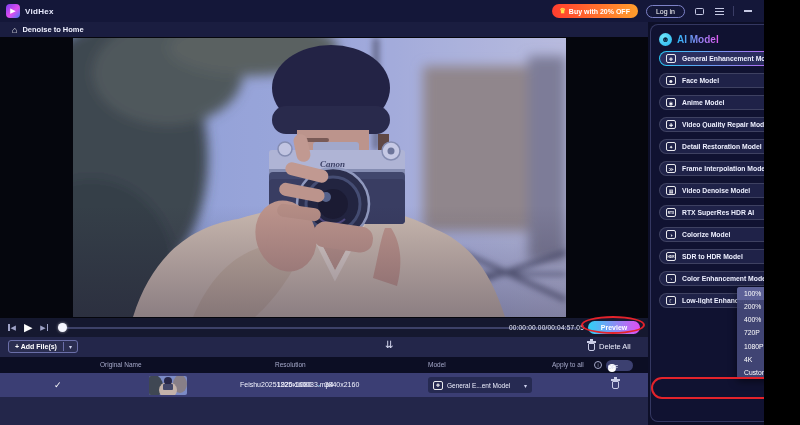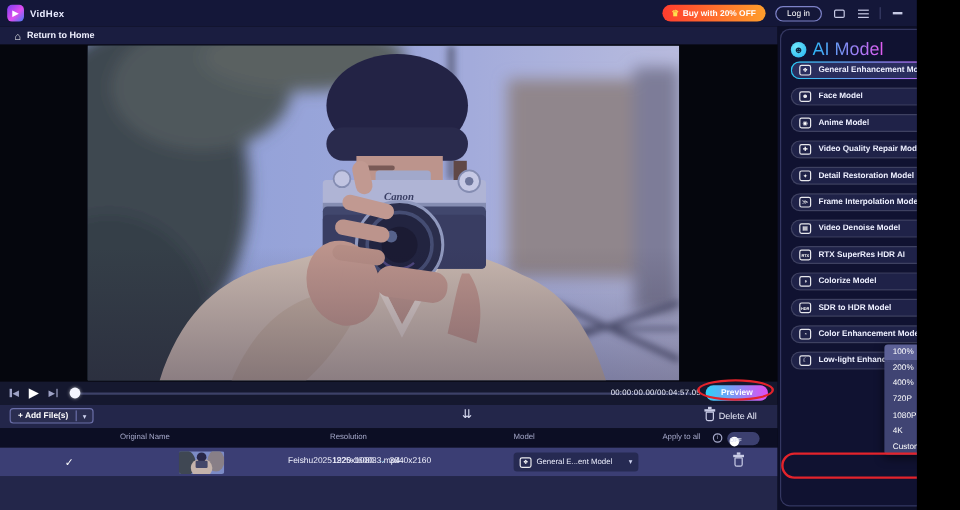--- a/index.html
+++ b/index.html
@@ -75,21 +75,21 @@
   .model-pill .mlabel { font-size:6.5px; color:#eef0ff; white-space:nowrap; }
   .model-pill .car { margin-left:auto; font-size:6px; color:#cfd3ef; }
   .row-trash { position:absolute; left:612px; top:6px; cursor:pointer; }
   .bottomstrip { position:absolute; left:0; top:397px; width:648px; height:28px; background:#23264a; }
 
   
   .sidebar { position:absolute; left:648px; top:22px; width:152px; height:403px; background:#0d0f28; z-index:8; }
   .side-panel { position:absolute; left:2px; top:2px; right:3px; bottom:3px; border:1px solid rgba(120,125,190,.35); border-radius:8px; background:#101231; }
   .side-head { position:absolute; left:8px; top:8px; display:flex; align-items:center; gap:5px; }
   .robot-i { width:13px; height:13px; border-radius:50%; background:radial-gradient(circle at 35% 30%, #6fe7fb, #23b2ef); display:flex; align-items:center; justify-content:center; font-size:8px; color:#0b2540; }
-  .side-title { font-size:15px; font-weight:normal; background:linear-gradient(90deg,#2bb7f5,#e35bf2); -webkit-background-clip:text; background-clip:text; color:transparent; }
+  .side-title { font-size:10px; font-weight:bold; background:linear-gradient(90deg,#2bb7f5,#e35bf2); -webkit-background-clip:text; background-clip:text; color:transparent; }
   .mlist { position:absolute; left:8px; top:26px; width:136px; display:flex; flex-direction:column; gap:7px; }
   .mitem { position:relative; height:15px; border-radius:8px; border:1px solid rgba(255,255,255,.14); background:#1f2248; display:flex; align-items:center; gap:6px; padding:0 6px; cursor:pointer; }
   .mitem.selected { border:1px solid transparent; background:linear-gradient(#2a2e5e,#2a2e5e) padding-box, linear-gradient(90deg,#29c9f5,#d751f0) border-box; }
   .micon { flex-shrink:0; width:10px; height:9px; border:1px solid rgba(255,255,255,.9); border-radius:2px; display:flex; align-items:center; justify-content:center; font-size:5px; color:#fff; }
   .micon.tinytxt { font-size:3.2px; font-weight:bold; letter-spacing:0; }
   .mlabel2 { font-size:6.8px; font-weight:600; color:#eef0ff; white-space:nowrap; overflow:hidden; }
   .dl-circle { margin-left:auto; flex-shrink:0; width:9px; height:9px; border:1px solid #fff; border-radius:50%; display:flex; align-items:center; justify-content:center; font-size:6px; color:#fff; cursor:pointer; }
   .new-badge { position:absolute; right:1px; top:-4px; background:#f2304c; color:#fff; font-size:4.5px; font-weight:bold; padding:1px 3px; border-radius:4px; line-height:1; }
   .scroll-thumb { position:absolute; right:1px; top:30px; width:2px; height:120px; border-radius:1px; background:#3a3d70; }
 
@@ -145,21 +145,21 @@
           <span class="max-i"></span>
         </div>
       <div class="winicon">
           <span class="close-i">×</span>
         </div>
     </div>
   </div>
 
   <div class="returnbar">
     <span class="home-i">⌂</span>
-    <span class="return-label">Return to Home</span>
+    <span class="return-label">Denoise to Home</span>
   </div>
 
   <div class="stage">
     <div class="video-frame">
       <svg width="493" height="279" viewBox="0 0 493 279">
         <defs>
           <linearGradient id="sky" x1="0" y1="0" x2="1" y2="0">
             <stop offset="0" stop-color="#8ea8d6"></stop>
               <stop offset="0.55" stop-color="#a4b4dc"></stop>
               <stop offset="1" stop-color="#c3cbe0"></stop>

